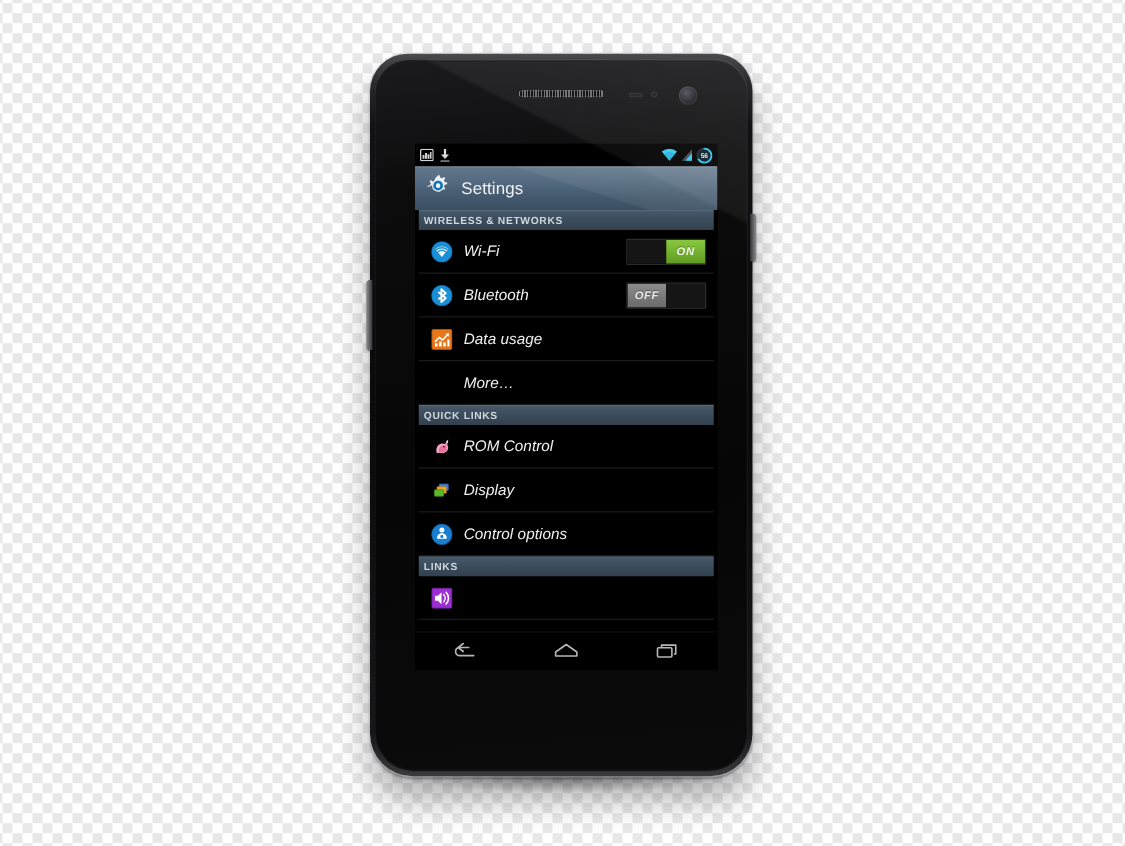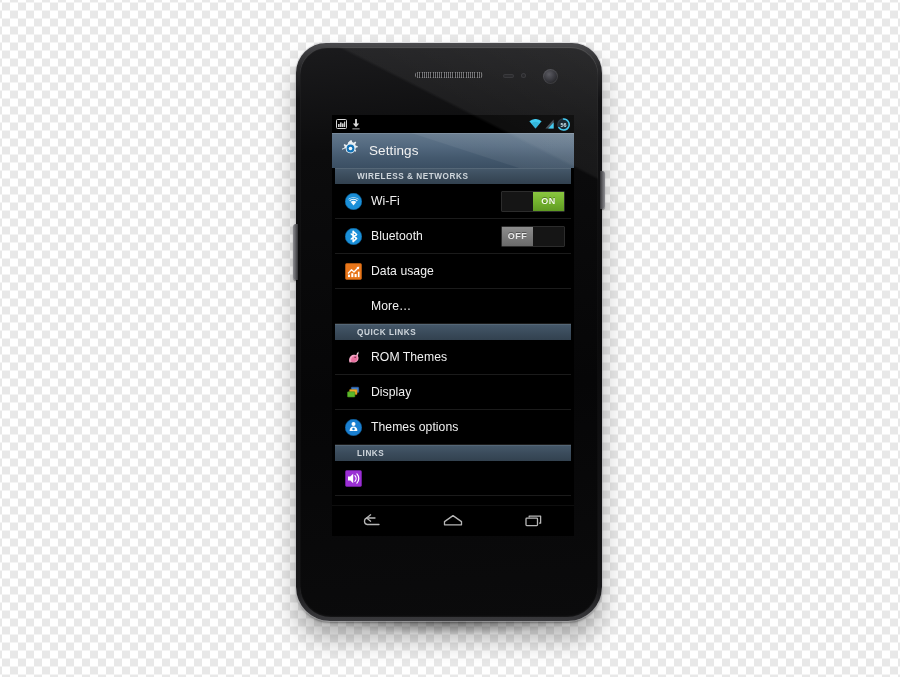--- a/index.html
+++ b/index.html
@@ -120,28 +120,29 @@
   
   #settings-list{
     background:#000;height:368px;overflow:hidden;position:relative;
   }
   .section-header{
     height:16px;
     margin:0 3px;
     background:linear-gradient(180deg,#46596b 0%,#3b4c5c 50%,#32414f 100%);
     color:#cfd6dc;
     font-size:8.2px;font-weight:bold;letter-spacing:.55px;
-    display:flex;align-items:center;padding-left:22px;
+    display:flex;align-items:center;padding-left:4px;
     box-shadow:inset 0 1px 0 rgba(255,255,255,.09);
   }
   .list-row{
     height:34px;display:flex;align-items:center;
     padding:0 0 0 10px;margin:0 3px;
     border-bottom:1px solid #1b1b1b;
     position:relative;
+    font-style:italic;
   }
   .row-icon{width:17px;height:17px;flex:none;margin-right:9px;}
   .row-label{color:#f0f0f0;font-size:12.2px;flex:1;letter-spacing:.05px;}
   .row-label.indented{margin-left:26px;}
 
   
   .toggle{
     width:62px;height:19px;display:flex;flex:none;margin-right:6px;
     border:1px solid #2c2c2c;border-radius:1px;overflow:hidden;
     font-size:9px;font-weight:bold;letter-spacing:.5px;
@@ -300,21 +301,21 @@
 
         <div class="list-row">
           <span class="row-icon">
             <svg width="17" height="17" viewBox="0 0 17 17">
               <path d="M4.5 13.5 C3.6 11.4 4.0 8.6 5.8 7.0 C7.2 5.7 9.4 5.3 10.9 6.2 L13.2 3.4 L12.9 6.9 C13.9 8.4 13.7 10.6 12.4 12.0 C11.0 13.5 8.6 14.0 6.9 13.2 Z" fill="#f2a6c4"></path>
               <path d="M6.3 12.7 C5.8 11.1 6.2 9.2 7.4 8.2 C8.5 7.2 10.0 7.1 10.9 7.8 L12.3 5.6 L12.1 8.2 C12.7 9.3 12.5 10.8 11.6 11.7 C10.6 12.8 8.0 13.4 6.3 12.7 Z" fill="#e8709f"></path>
               <circle cx="10.1" cy="8.3" r="0.75" fill="#5d2136"></circle>
               <path d="M11.6 4.6 L13.6 2.6 L13.3 5.4 Z" fill="#ffffff" opacity="0.85"></path>
             </svg>
           </span>
-          <span class="row-label">ROM Themes</span>
+          <span class="row-label">ROM Control</span>
         </div>
 
         <div class="list-row">
           <span class="row-icon">
             <svg width="17" height="17" viewBox="0 0 17 17">
               <rect x="6.3" y="3.2" width="7.4" height="5.2" rx="0.6" fill="#3f7fd4" stroke="#2b5fa6" stroke-width="0.6"></rect>
               <rect x="4.6" y="5.4" width="7.4" height="5.2" rx="0.6" fill="#f0a828" stroke="#c07f12" stroke-width="0.6"></rect>
               <rect x="2.5" y="7.8" width="7.4" height="5.2" rx="0.6" fill="#5cb82b" stroke="#3f8a17" stroke-width="0.6"></rect>
             </svg>
           </span>
@@ -324,21 +325,21 @@
         <div class="list-row">
           <span class="row-icon">
             <svg width="17" height="17" viewBox="0 0 17 17">
               <circle cx="8.5" cy="8.5" r="8.3" fill="#1a7fd0"></circle>
               <circle cx="8.5" cy="8.5" r="8.3" fill="none" stroke="#0f5f9e" stroke-width="0.6"></circle>
               <circle cx="8.5" cy="4.9" r="2.0" fill="#ffffff"></circle>
               <path d="M8.5 7.6 C11.0 7.6 12.4 9.4 12.4 12.0 L4.6 12.0 C4.6 9.4 6.0 7.6 8.5 7.6 Z" fill="#ffffff"></path>
               <circle cx="8.5" cy="10.1" r="1.25" fill="#1a7fd0"></circle>
             </svg>
           </span>
-          <span class="row-label">Themes options</span>
+          <span class="row-label">Control options</span>
         </div>
 
         <div class="section-header">LINKS</div>
 
         <div class="list-row">
           <span class="row-icon">
             <svg width="17" height="17" viewBox="0 0 17 17">
               <rect x="0.5" y="0.5" width="16" height="16" rx="1.2" fill="#9b2fd4" stroke="#7320a3" stroke-width="0.8"></rect>
               <path d="M3 6.5 L5.3 6.5 L8.2 3.7 L8.2 13.3 L5.3 10.5 L3 10.5 Z" fill="#ffffff"></path>
               <path d="M9.9 5.6 A4.2 4.2 0 0 1 9.9 11.4" fill="none" stroke="#ffffff" stroke-width="1.2" stroke-linecap="round"></path>

